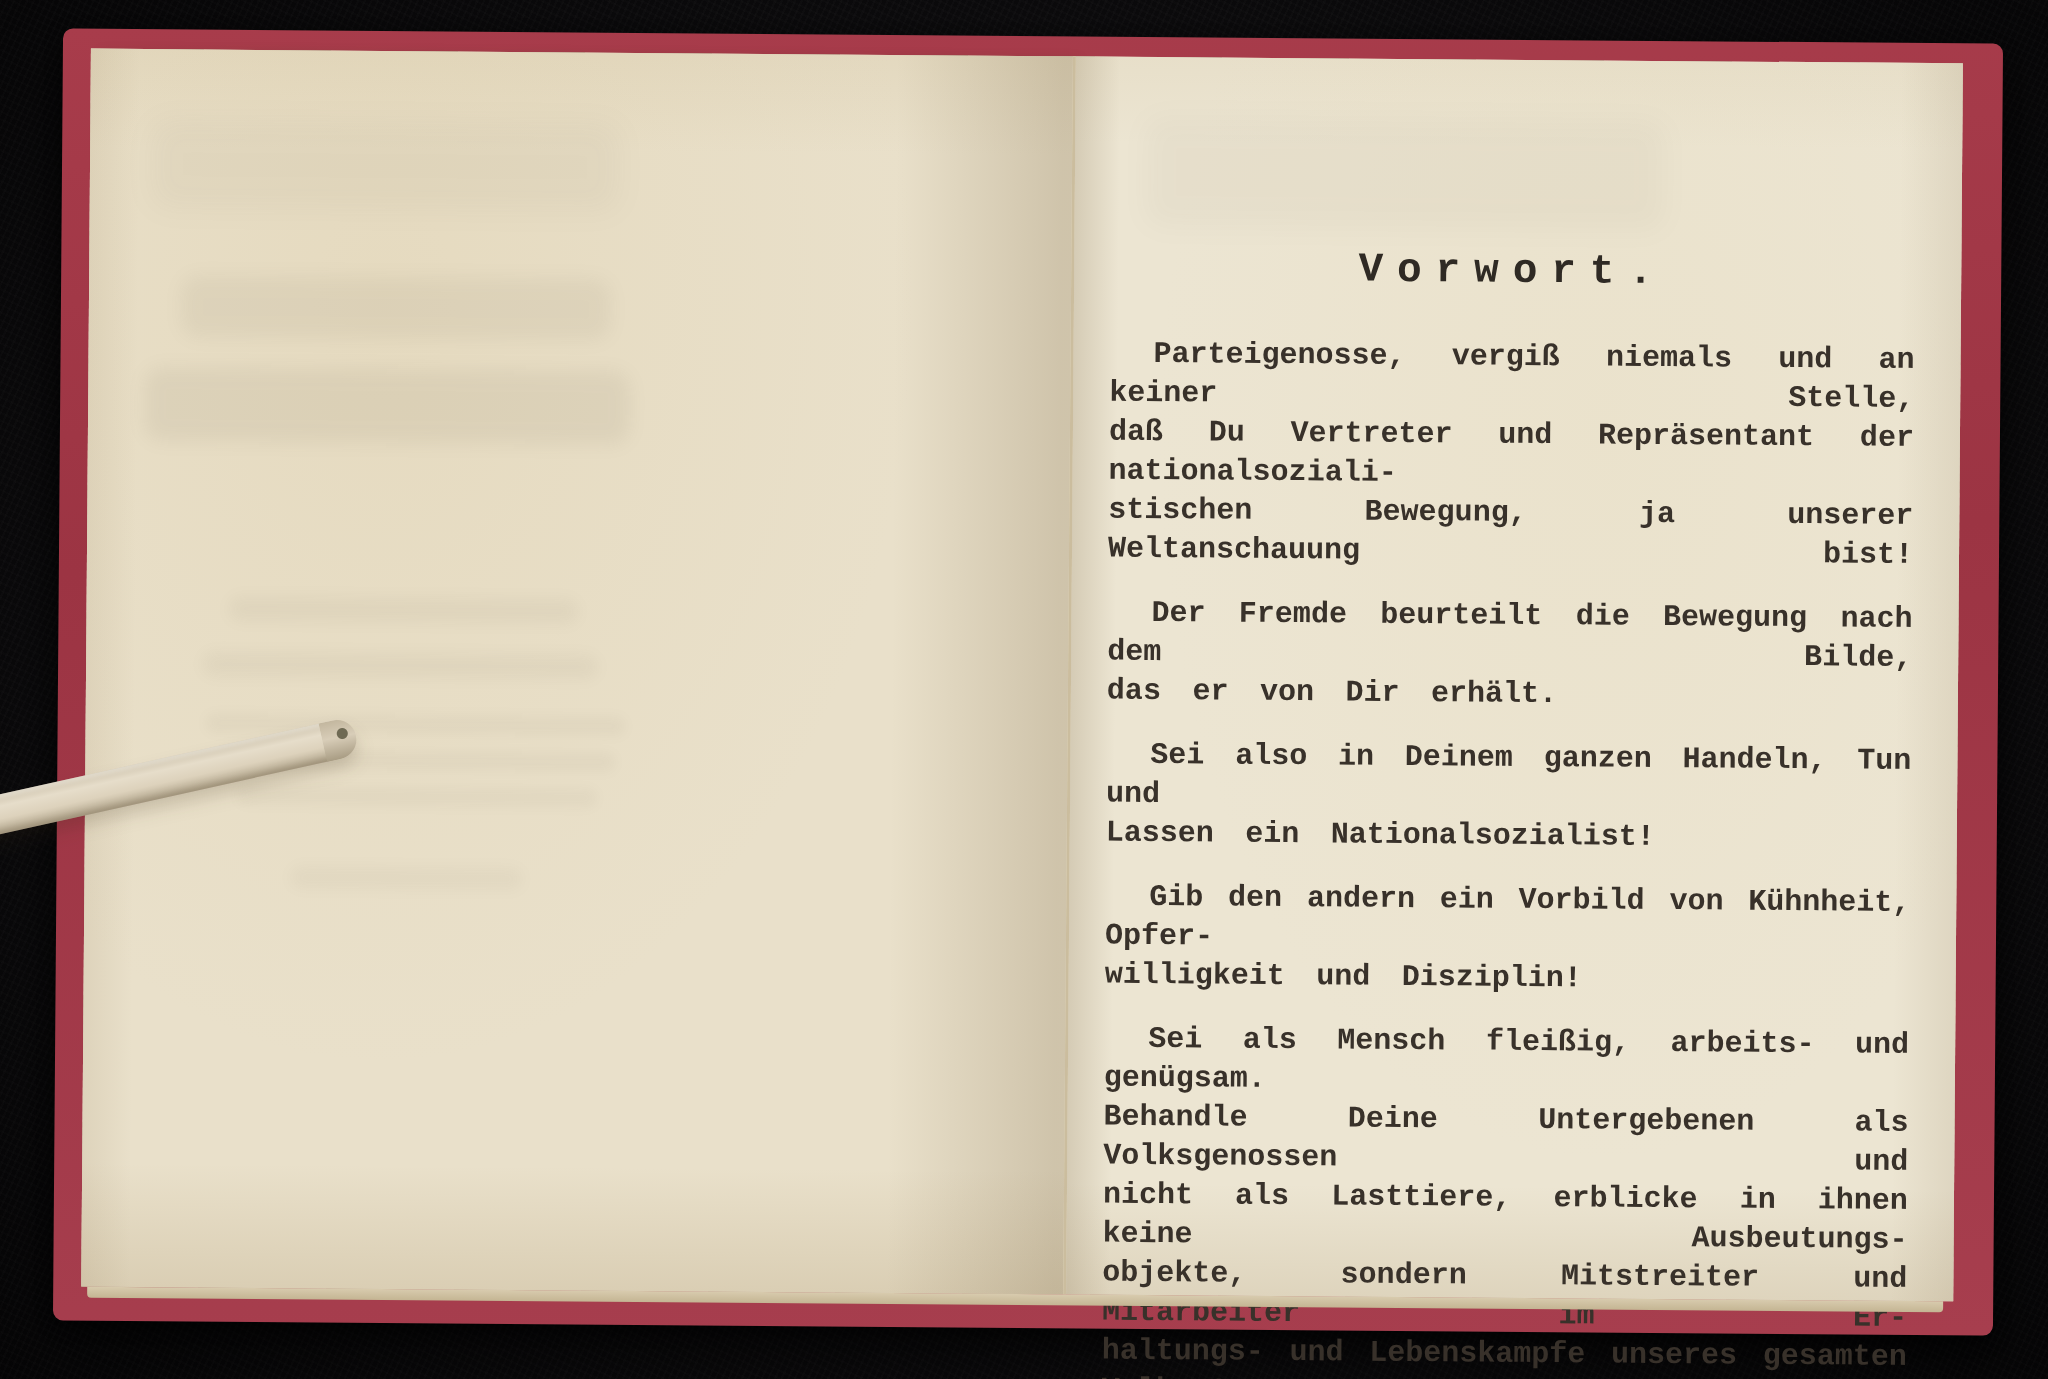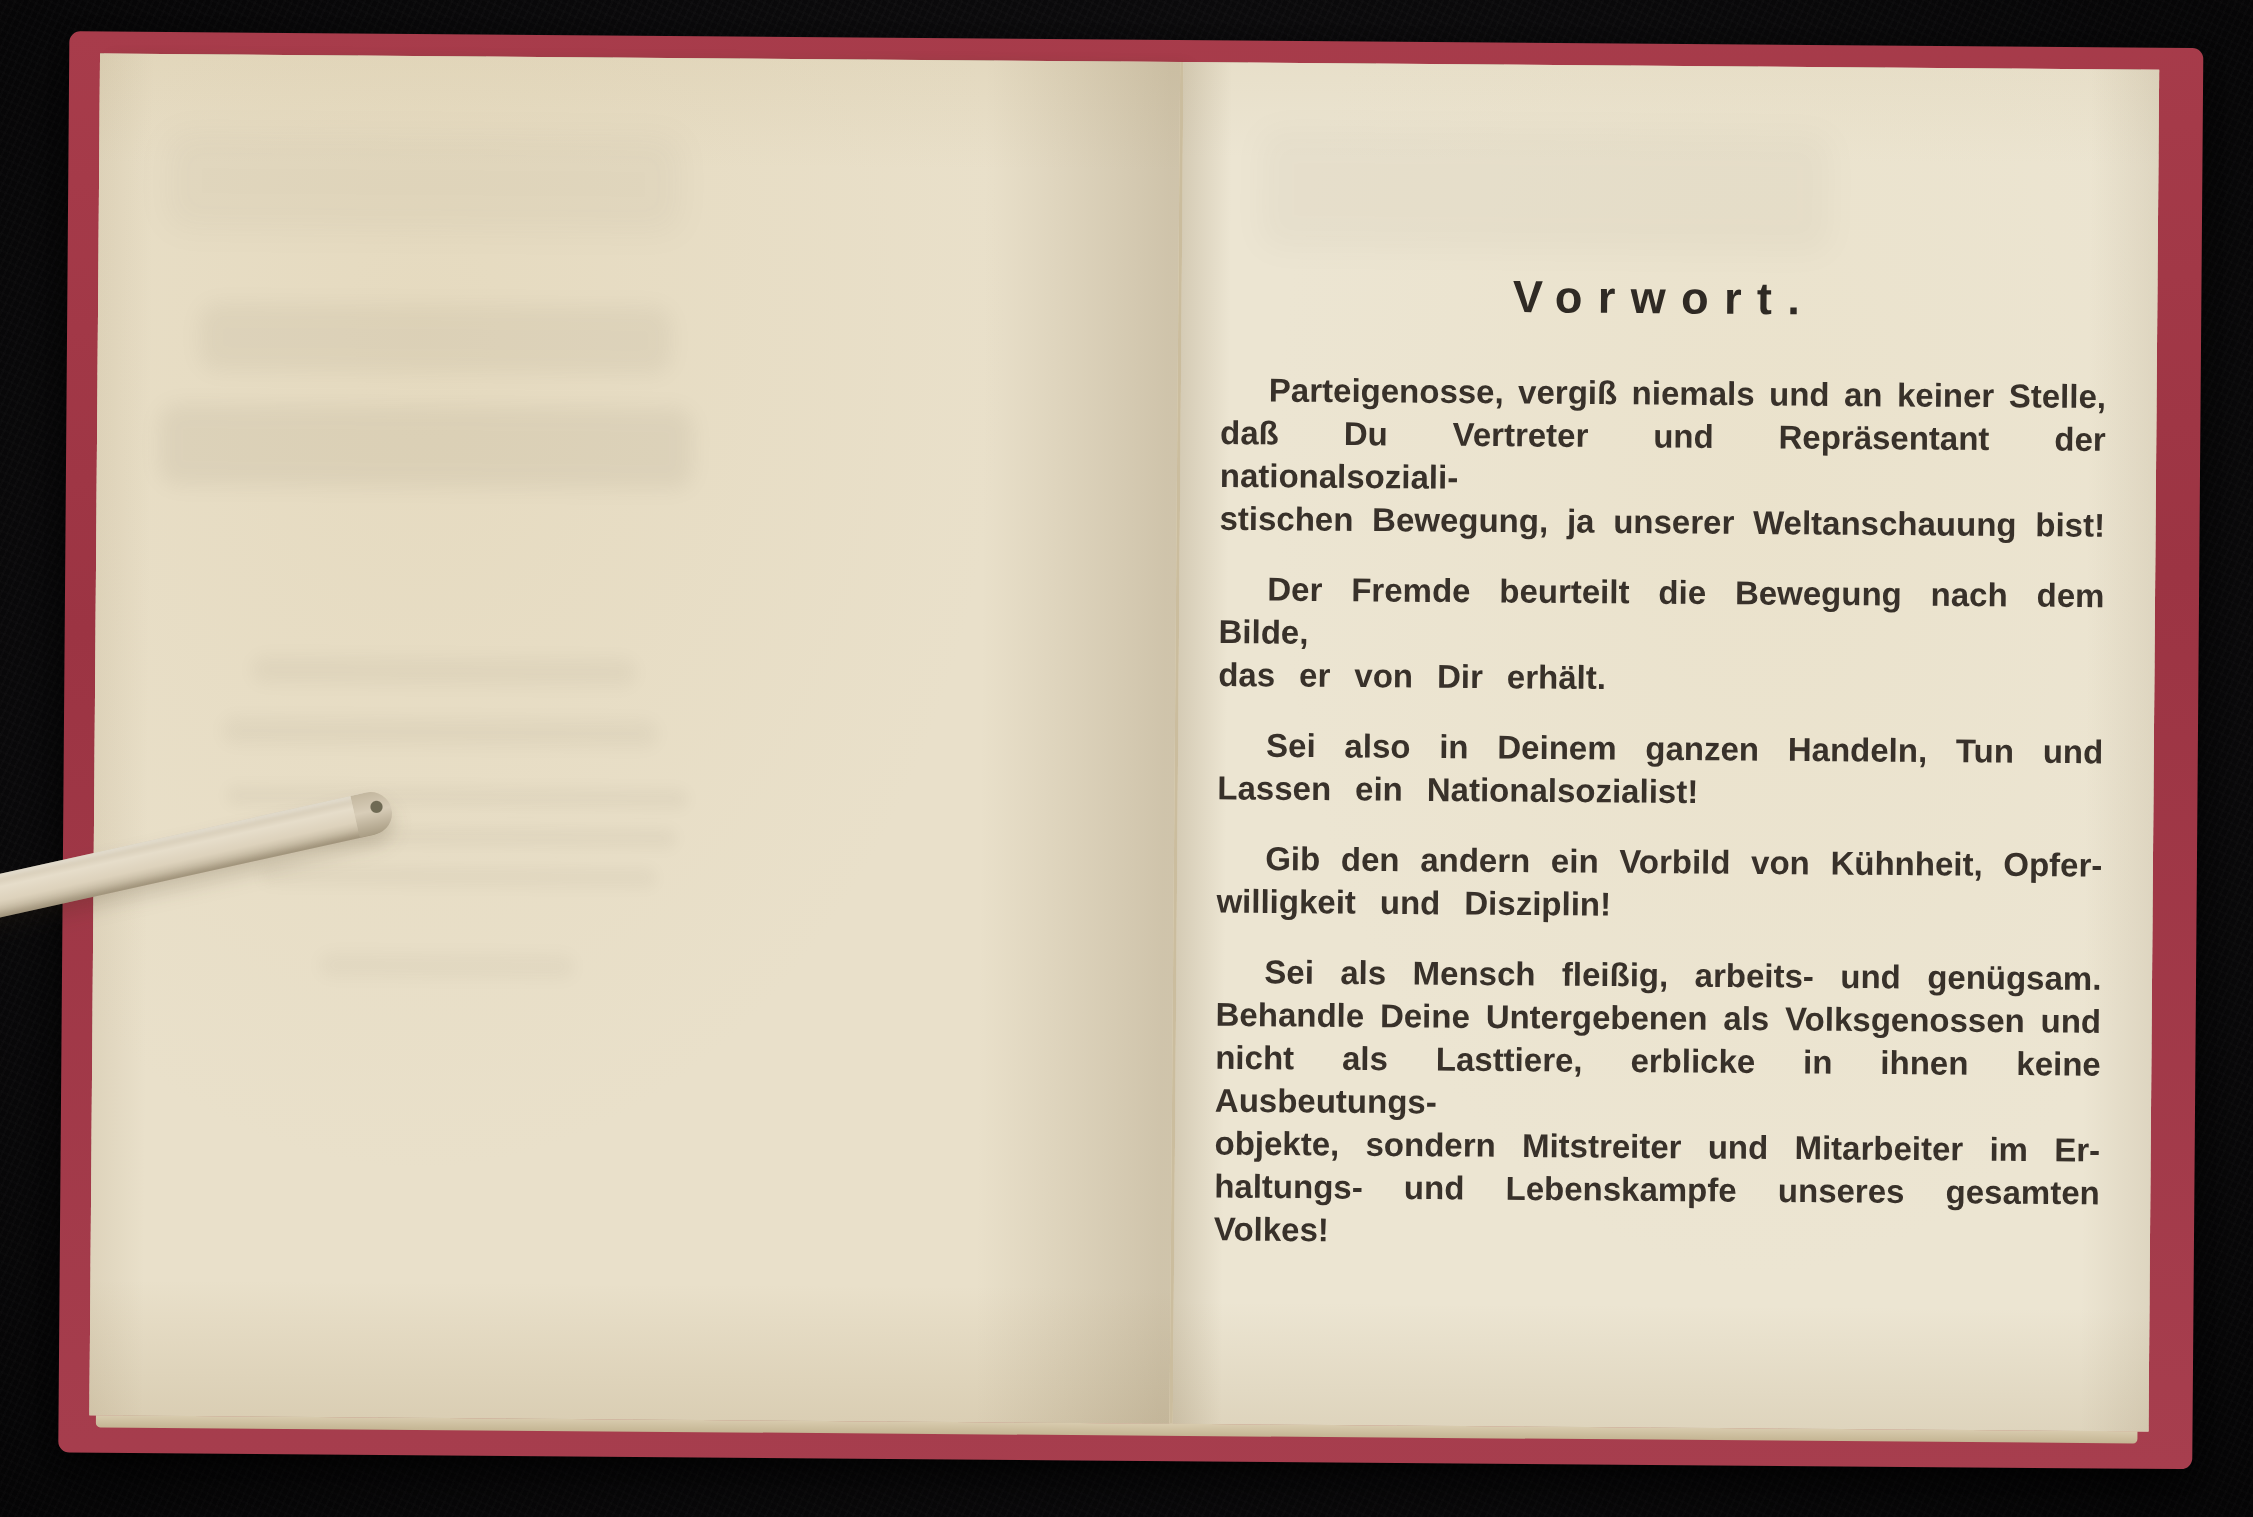--- a/index.html
+++ b/index.html
@@ -3,21 +3,21 @@
 <meta charset="utf-8">
 <style>
   html,body{margin:0;padding:0;background:#000;}
   .stage{
     position:relative;width:2048px;height:1379px;overflow:hidden;
     background:
       radial-gradient(ellipse at 50% 45%, rgba(40,38,42,0.25) 0%, rgba(0,0,0,0.55) 100%),
       repeating-linear-gradient(115deg, rgba(255,255,255,0.028) 0 2px, rgba(0,0,0,0) 2px 6px),
       repeating-linear-gradient(25deg, rgba(255,255,255,0.02) 0 2px, rgba(0,0,0,0) 2px 7px),
       #0d0c0e;
-    font-family:Liberation Sans, sans-serif;
+    font-family:Liberation Mono, monospace;
   }
   
   .book{
     position:absolute;left:58px;top:36px;width:1940px;height:1292px;
     transform:rotate(0.45deg);transform-origin:50% 50%;
     background:linear-gradient(178deg,#a83c4b 0%, #9c3443 40%, #a73e4e 100%);
     border-radius:10px;
     box-shadow:0 24px 60px rgba(0,0,0,0.65), 0 5px 16px rgba(0,0,0,0.5);
   }
   .pages{

